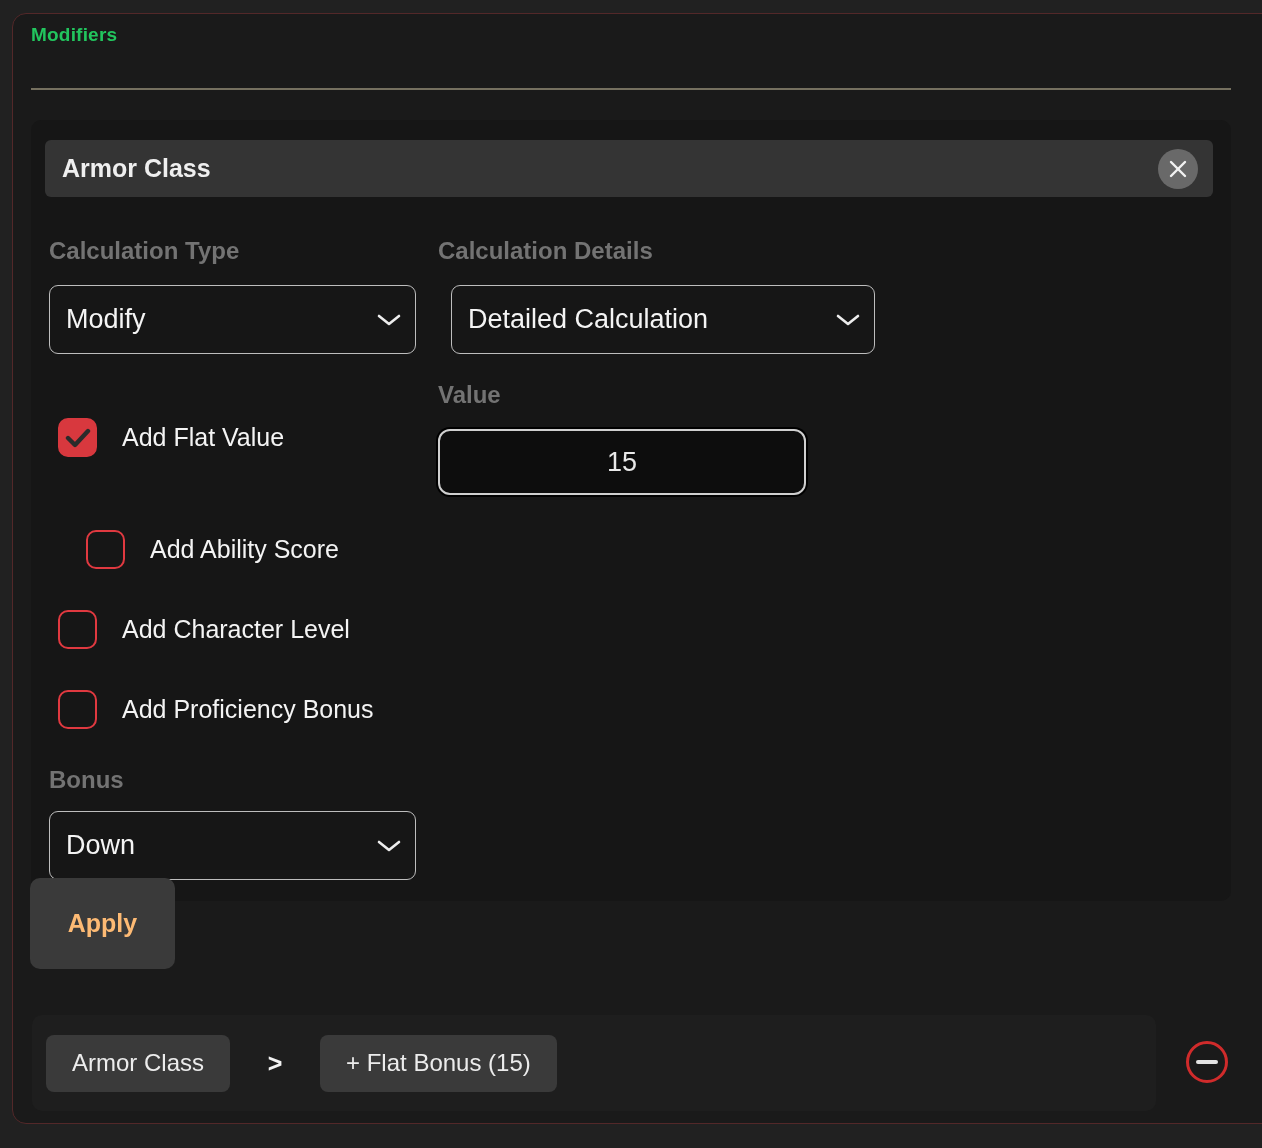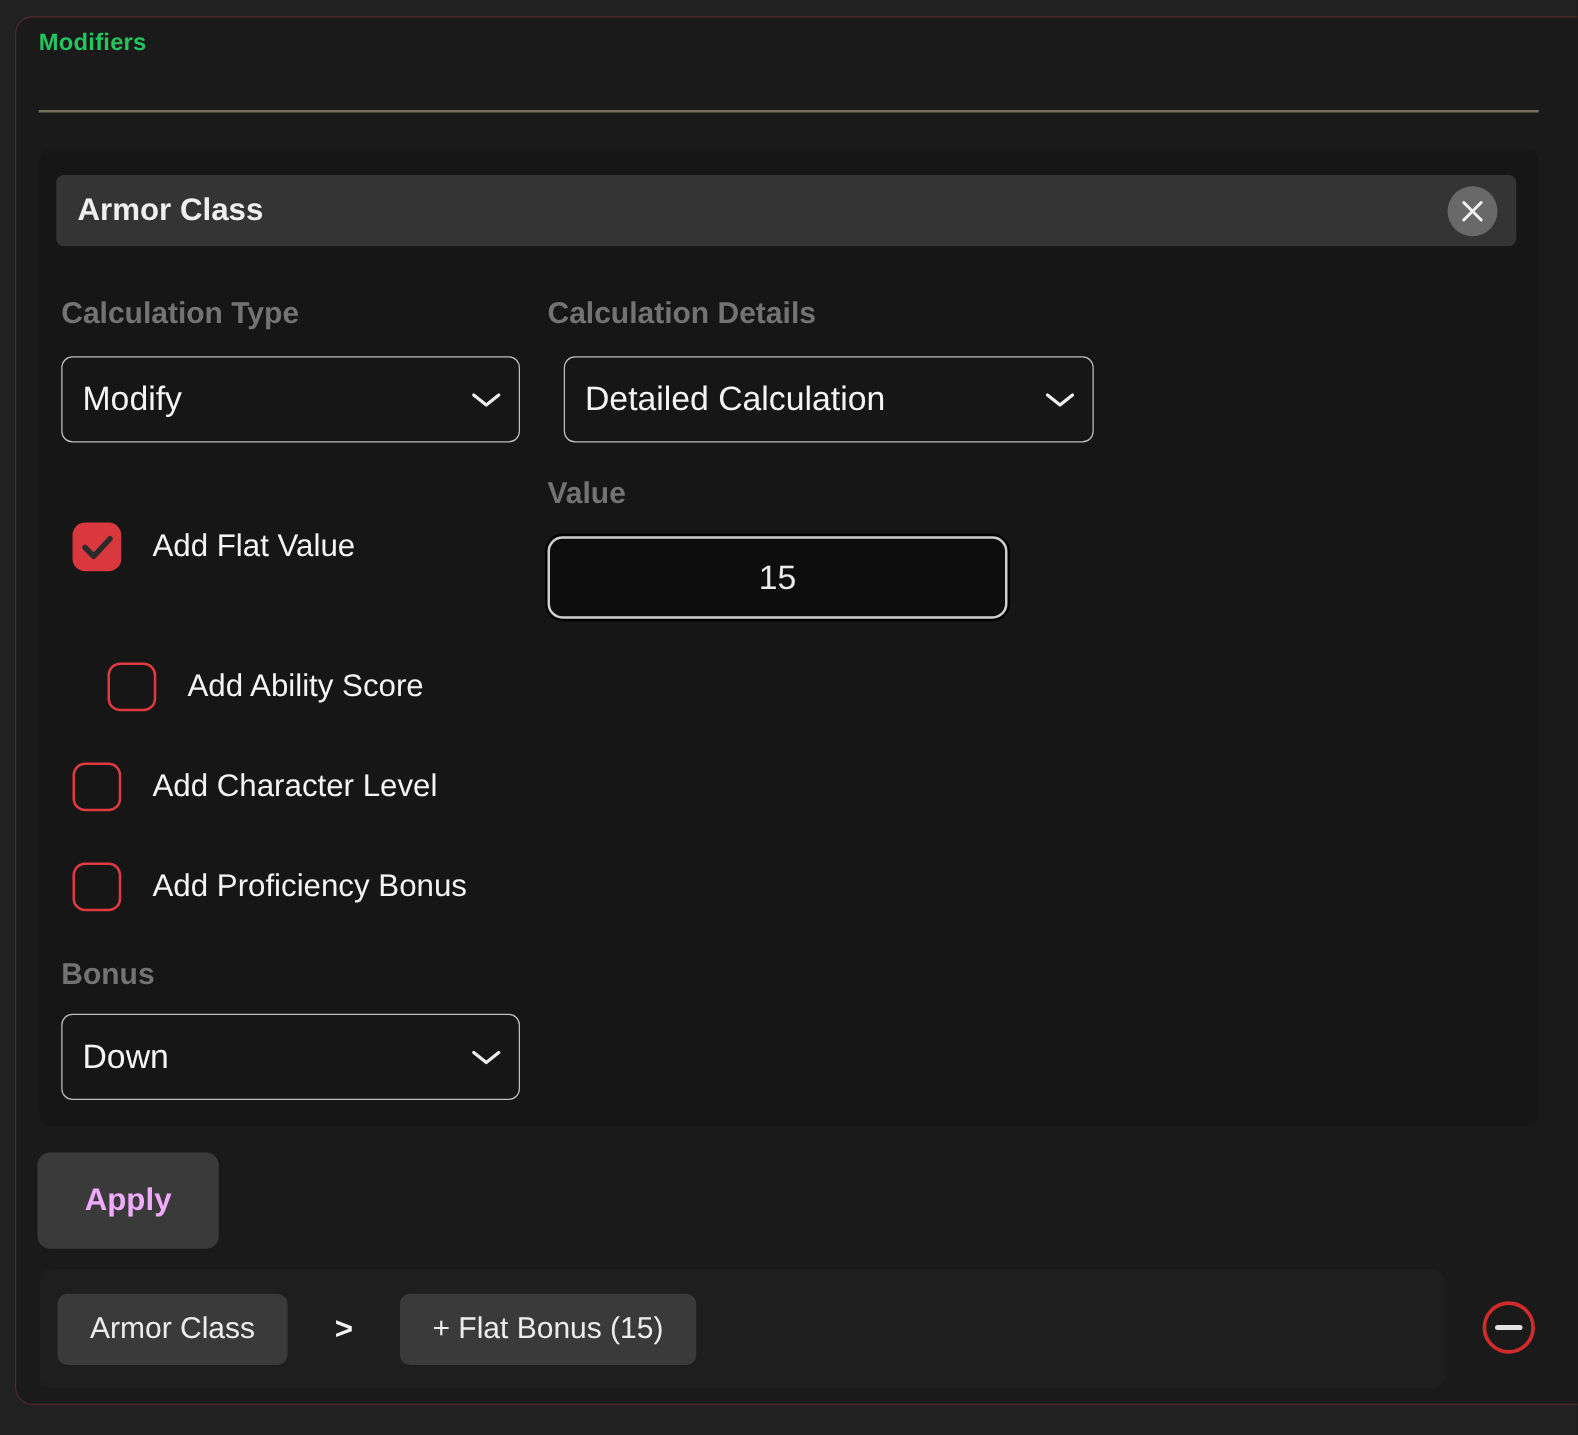--- a/index.html
+++ b/index.html
@@ -89,23 +89,23 @@
     border-radius: 10px;
     background: transparent;
     cursor: pointer;
     display: flex; align-items: center; justify-content: center;
     flex: none;
   }
   .checkbox.checked { background: #d8383e; border-color: #d8383e; }
   .check-label { font-size: 25px; color: #f4f4f4; }
   
   .btn {
-    position: absolute; top: 908px; height: 77px;
+    position: absolute; top: 864px; height: 91px;
     border-radius: 10px; cursor: pointer;
-    font-size: 25px; font-weight: bold; color: #f0abfc;
+    font-size: 25px; font-weight: bold; color: #fdba74;
     font-family: "Liberation Sans", sans-serif;
     display: flex; align-items: center; justify-content: center;
   }
   .btn-apply { left: 17px; width: 145px; background: #3a3a3a; border: none; }
   .btn-cancel { left: 178px; width: 162px; background: transparent; border: 1.5px solid #cfcfcf; }
   
   .chips-bar {
     position: absolute; left: 19px; top: 1001px;
     width: 1124px; height: 96px;
     background: #1e1e1e; border-radius: 10px;

